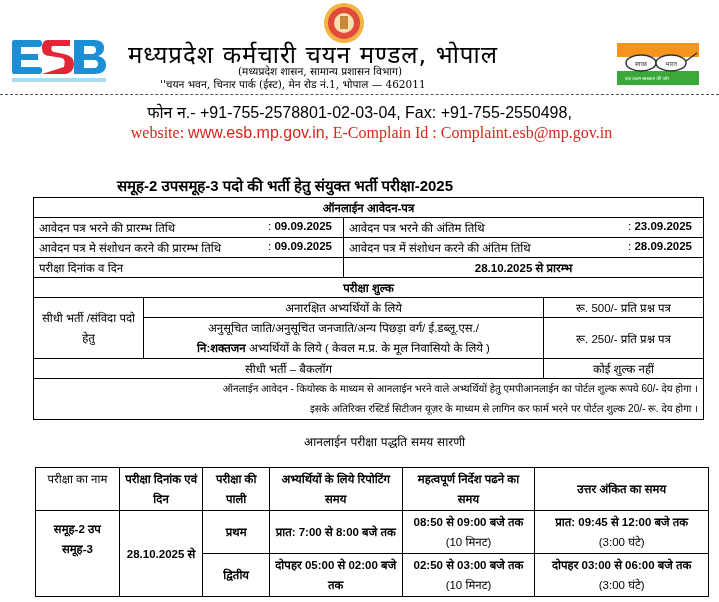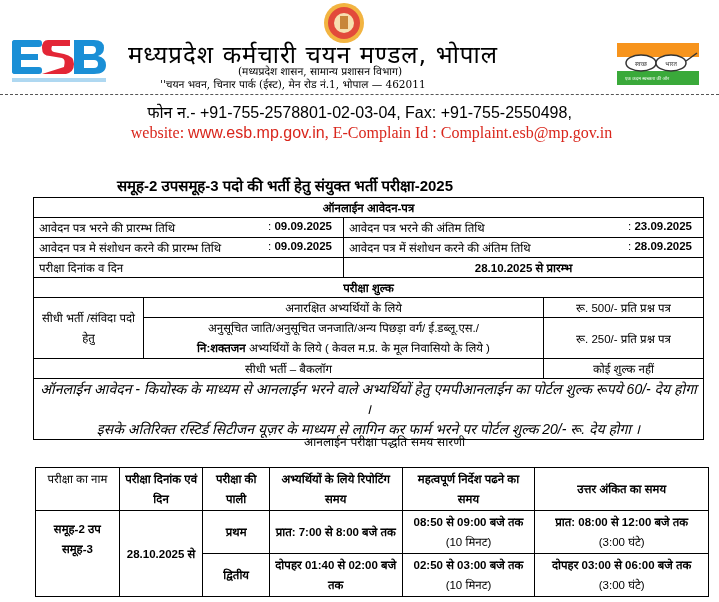--- a/index.html
+++ b/index.html
@@ -24,21 +24,21 @@
   td { border:1.5px solid #000; padding:0 5px; font-size:11.5px; vertical-align:middle; }
 
   #t1 { position:absolute; left:33px; top:197px; width:670px; table-layout:fixed; }
   #t1 td { height:19px; }
   .b { font-weight:bold; }
   .c { text-align:center; }
   .kv { display:flex; justify-content:space-between; }
   .kv .v { font-weight:bold; padding-right:6px; }
   .kv .v::before { content:":  "; font-weight:normal; }
 
-  .portal-note { line-height:20px; font-size:14px; text-align:center;font-style:italic; }
+  .portal-note { line-height:20px; font-size:10px; text-align:right; }
   .sched-caption { left:0; width:719px; top:433px; text-align:center; font-size:12px;padding-left:25px; }
 
   #t2 { position:absolute; left:35px; top:467px; width:674px; table-layout:fixed; }
   #t2 td { text-align:center; font-size:11.5px; line-height:20px; padding:1px 3px; }
   #t2 .hdr td { height:40px; }
   .big { font-size:16px; font-weight:bold; line-height:26px; }
 </style>
 </head>
 <body>
 
@@ -187,27 +187,27 @@
   <tr>
     <td rowspan="2" class="big" style="vertical-align:top;padding-top:8px;">समूह-2 उप समूह-3</td>
     <td rowspan="2" class="b">28.10.2025 से</td>
     <td class="b">प्रथम</td>
     <td class="b">प्रात: 7:00 से 8:00 बजे तक</td>
     <td>
       <div class="b">08:50 से 09:00 बजे तक</div>
       <div>(10 मिनट)</div>
     </td>
     <td>
-      <div class="b">प्रात: 08:00 से 12:00 बजे तक</div>
+      <div class="b">प्रात: 09:45 से 12:00 बजे तक</div>
       <div>(3:00 घंटे)</div>
     </td>
   </tr>
   <tr>
     <td class="b">द्वितीय</td>
-    <td class="b">दोपहर 01:40 से 02:00 बजे तक</td>
+    <td class="b">दोपहर 05:00 से 02:00 बजे तक</td>
     <td>
       <div class="b">02:50 से 03:00 बजे तक</div>
       <div>(10 मिनट)</div>
     </td>
     <td>
       <div class="b">दोपहर 03:00 से 06:00 बजे तक</div>
       <div>(3:00 घंटे)</div>
     </td>
   </tr>
 </tbody>

